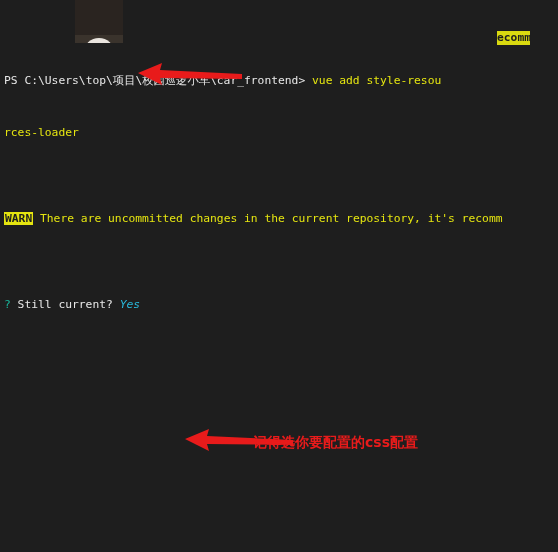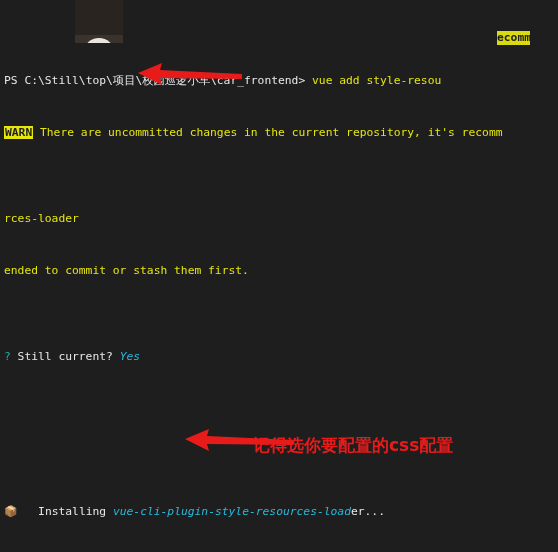--- a/index.html
+++ b/index.html
@@ -45,21 +45,21 @@
   #cat svg { display:block; }
 
   
   .arrow { position:absolute; z-index:8; }
   #arrow-1 { left:136px; top:62px; }
   #arrow-2 { left:183px; top:428px; }
   #cn-note {
     position:absolute; left:253px; top:434px;
     color:#e81b1b;
     font-family:"DejaVu Sans","Liberation Sans",sans-serif;
-    font-size:17px; font-weight:bold;
+    font-size:14px; font-weight:bold;
     letter-spacing:0px;
     z-index:8; white-space:pre;
   }
   
   #sel-hl {
     position:absolute; left:497px; top:31px;
     width:33px; height:14px;
     background:#e5e510; opacity:.95; z-index:4;
   }
   #sel-hl span {
@@ -67,34 +67,32 @@
     font-family:"DejaVu Sans Mono","Liberation Mono",monospace;
     line-height:14px; display:block;text-align:center;
   }
 </style>
 </head>
 <body>
 
 <div id="term">
 
   
-  <div class="line"><span class="white">PS </span><span class="white">C:\Still\</span><span class="white">top\项目\校园巡逻小车\car_frontend</span><span class="white">&gt; </span><span class="yellow b">vue add style-resou</span></div>
-  <div class="line"><span class="warnbadge">WARN</span><span class="yellow b"> There are uncommitted changes in the current repository, it's recomm</span></div>
+  <div class="line"><span class="white">PS </span><span class="white">C:\Users\</span><span class="white">top\项目\校园巡逻小车\car_frontend</span><span class="white">&gt; </span><span class="yellow b">vue add style-resou</span></div>
+  <div class="line"><span class="yellow b">rces-loader</span></div>
 
   
-  <div class="line"><span class="yellow b">rces-loader</span></div>
-  <div class="line"><span class="yellow b">ended to commit or stash them first.</span></div>
+  <div class="line"><span class="warnbadge">WARN</span><span class="yellow b"> There are uncommitted changes in the current repository, it's recomm</span></div>
 
   
   <div class="line"><span class="teal">? </span><span class="white b">Still current?</span><span class="cyan"> Yes</span></div>
 
   <div class="blank"></div>
 
   
-  <div class="line"><span class="emoji">📦</span><span class="white">   Installing </span><span class="cyan">vue-cli-plugin-style-resources-load</span><span class="white">er...</span></div>
 
   
 
   
   
   
   
 
   
   

